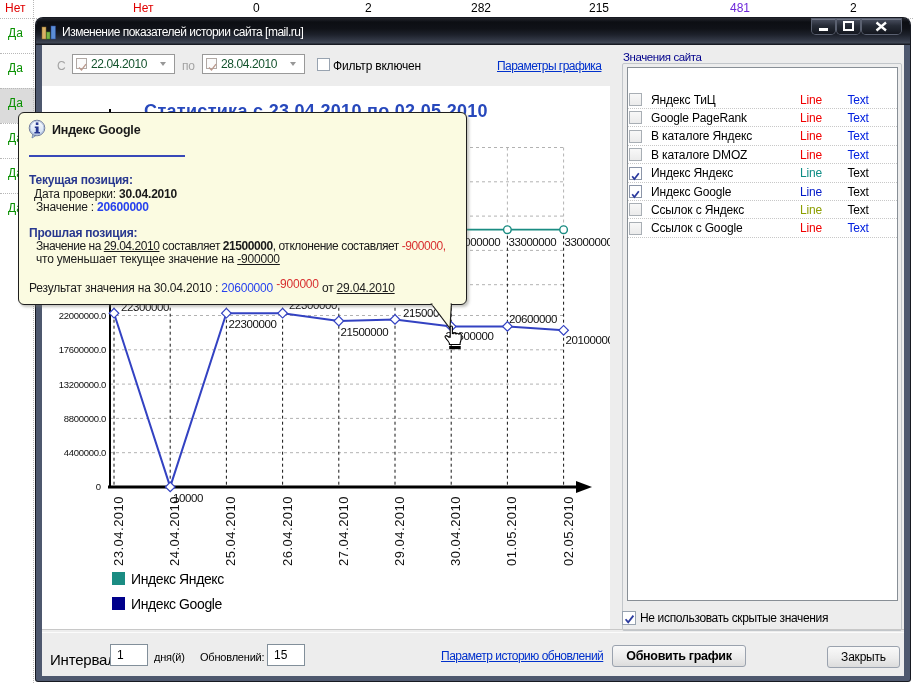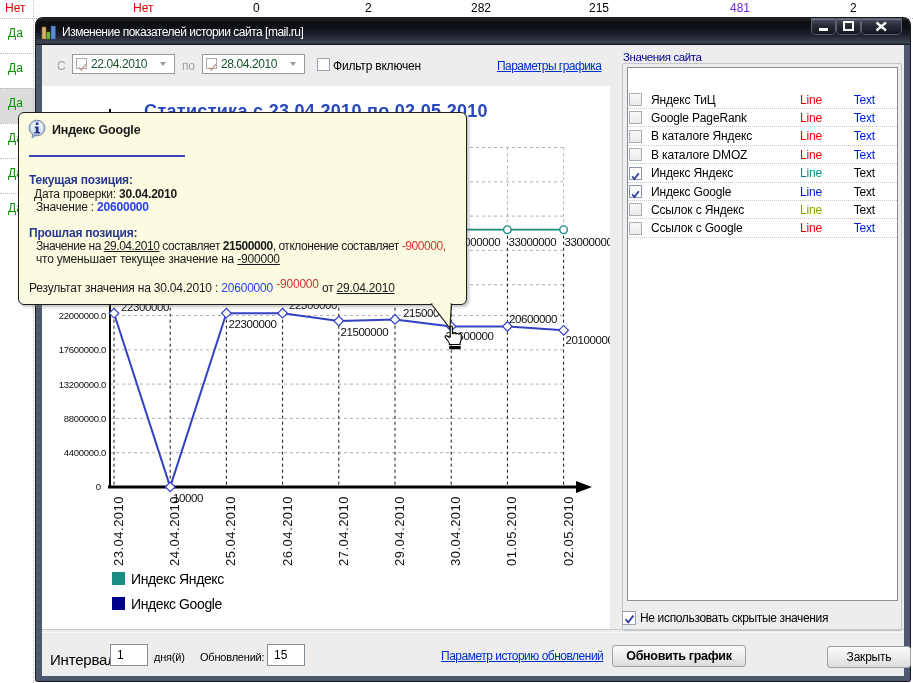--- a/index.html
+++ b/index.html
@@ -32,21 +32,21 @@
   #groupbox{left:622px;top:63px;width:278px;height:566px;border:1px solid #c2c6ca;border-radius:2px;z-index:2;}
   #grouplab{left:621px;top:51px;font-size:11.5px;color:#00008b;background:#ededed;padding:0 2px;z-index:3;letter-spacing:-0.4px;}
   #listview{left:627px;top:67px;width:269px;height:532px;background:#fff;border:1px solid #888f96;z-index:3;}
   #lvheader{left:0;top:0;width:269px;height:21px;background:linear-gradient(#ffffff,#f1f1f1);border-bottom:1px solid #cdd1d5;position:absolute;}
   .hsep{position:absolute;top:2px;width:1px;height:17px;background:#dcdcdc;}
   .lvrow{position:absolute;width:269px;height:18px;border-bottom:1px dotted #c8c8c8;}
   .lvcb{position:absolute;left:1px;top:3px;width:11px;height:11px;border:1px solid #a8aeb4;background:linear-gradient(#f8f8f8,#ebebeb);}
   .lvcb.on{background:#fff;border-color:#8c96a8;}
   .lvtxt{position:absolute;left:23px;top:2.5px;font-size:12px;letter-spacing:-0.15px;white-space:nowrap;}
   .linecell{position:absolute;left:166px;width:34px;top:2.5px;font-size:12px;text-align:center;letter-spacing:-0.2px;}
-  .textcell{position:absolute;left:213px;width:34px;top:2.5px;font-size:12px;text-align:right;letter-spacing:-0.2px;}
+  .textcell{position:absolute;left:213px;width:34px;top:2.5px;font-size:12px;text-align:center;letter-spacing:-0.2px;}
   
   #botsep{left:42px;top:629px;width:862px;height:2px;border-top:1px solid #c8c8c8;border-bottom:1px solid #fbfbfb;z-index:3;}
   .input{background:#fff;border:1px solid #828f9a;z-index:3;font-size:12px;box-sizing:border-box;}
   .btn{border:1px solid #9aa2ae;border-radius:3px;background:linear-gradient(#f9f9f9 0%,#ececec 55%,#dcdcdc 100%);z-index:3;text-align:center;box-sizing:border-box;}
   
   #tooltip{left:18px;top:112px;width:447px;height:191px;background:#fbfbe1;border:1.5px solid #1e1e1e;border-radius:6px;z-index:10;box-shadow:2px 2px 3px rgba(120,120,110,0.45);}
   .tt{position:absolute;font-size:12px;color:#1a1a1a;white-space:nowrap;letter-spacing:-0.2px;}
   .navy{color:#28388f;font-weight:bold;}
   .blue{color:#2742ee;font-weight:bold;}
   .red{color:#d83030;}
@@ -267,21 +267,21 @@
 <div class="abs lbl" style="left:640px;top:611px;letter-spacing:-0.35px;">Не использовать скрытые значения</div>
 
 <div id="botsep" class="abs"></div>
 <div class="abs lbl" style="left:50px;top:651px;font-size:15px;">Интервал в</div>
 <div class="input abs" style="left:110px;top:644px;width:38px;height:22px;padding:3px 0 0 6px;">1</div>
 <div class="abs lbl" style="left:154px;top:651px;font-size:11px;">дня(й)</div>
 <div class="abs lbl" style="left:200px;top:651px;font-size:11px;letter-spacing:-0.2px;">Обновлений:</div>
 <div class="input abs" style="left:267px;top:644px;width:38px;height:22px;padding:3px 0 0 6px;">15</div>
 <div class="abs link" style="left:441px;top:649px;letter-spacing:-0.5px;">Параметр историю обновлений</div>
 <div class="btn abs" style="left:612px;top:645px;width:134px;height:22px;font-size:12.5px;font-weight:bold;padding-top:3px;letter-spacing:-0.3px;">Обновить график</div>
-<div class="btn abs" style="left:827px;top:646px;width:84px;height:22px;font-size:12px;padding-top:3px;letter-spacing:-0.2px;">Закрыть</div>
+<div class="btn abs" style="left:827px;top:646px;width:73px;height:22px;font-size:12px;padding-top:3px;letter-spacing:-0.2px;">Закрыть</div>
 
 <div id="tooltip" class="abs"></div>
 <svg class="abs" style="left:415px;top:295px;z-index:11;" width="60" height="60" viewBox="0 0 60 60">
   <path d="M16.5 9 L35 33.5 L36.4 9 Z" fill="#fbfbe1" stroke="#1e1e1e" stroke-width="1.2"></path>
   <rect x="17.5" y="6" width="18" height="4.5" fill="#fbfbe1"></rect>
 </svg>
 <svg class="abs" style="left:28px;top:119px;z-index:12;" width="19" height="21" viewBox="0 0 19 21">
   <defs>
       <linearGradient id="ig" x1="0" y1="0" x2="0" y2="1">
     <stop offset="0" stop-color="#ffffff"></stop>

